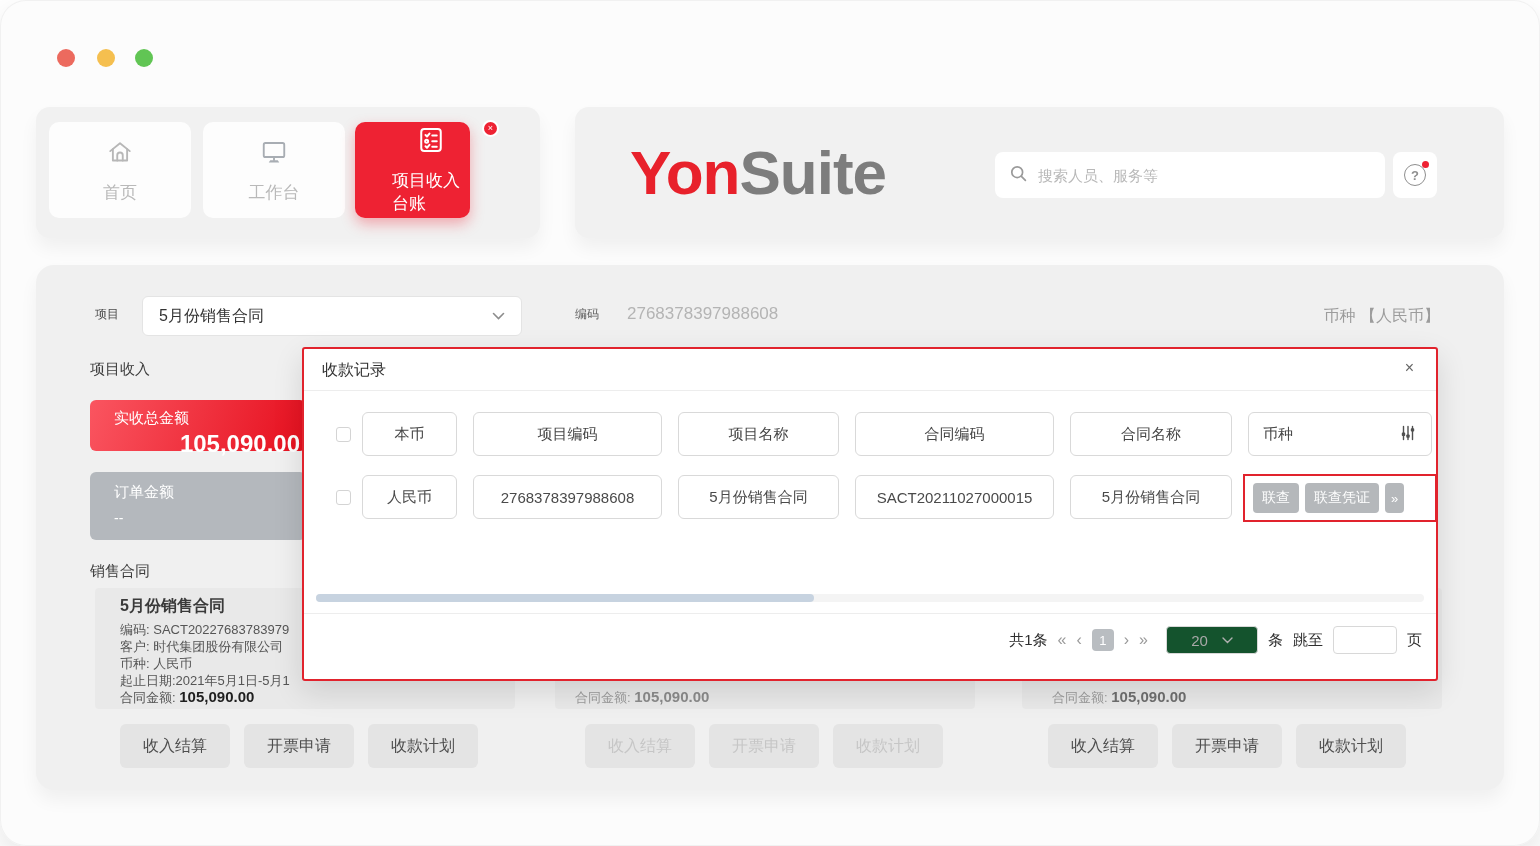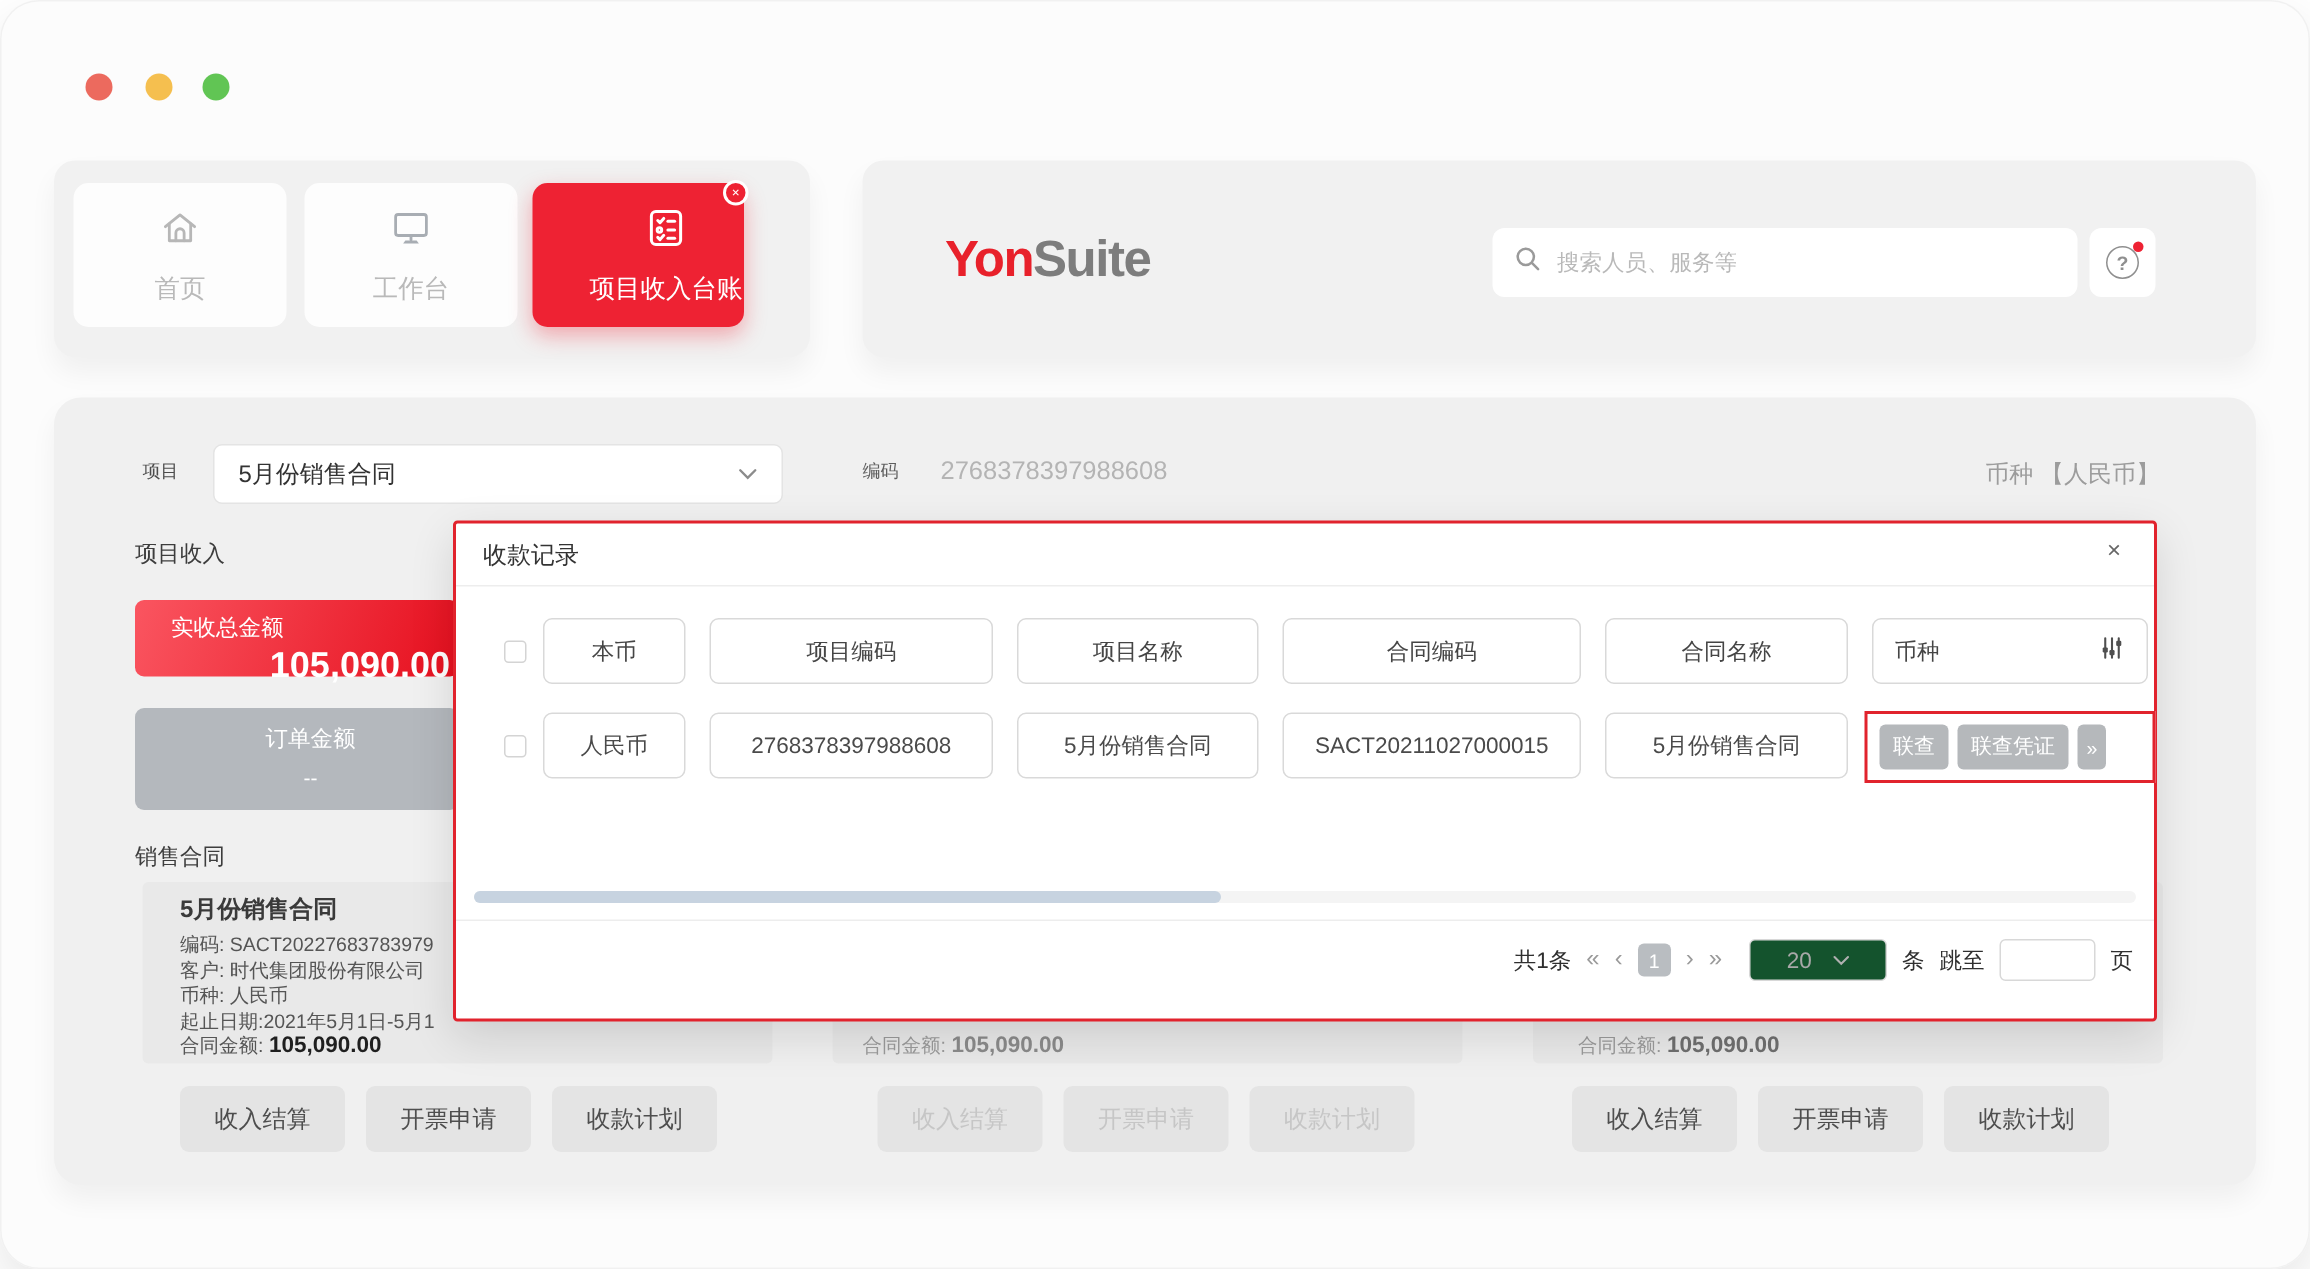--- a/index.html
+++ b/index.html
@@ -11,21 +11,21 @@
   .panel{position:absolute;background:#f1f1f1;border-radius:14px;box-shadow:0 10px 18px rgba(0,0,0,.05);}
 
   
   .tab{position:absolute;display:flex;flex-direction:column;align-items:center;justify-content:center;
        gap:9px;background:#fdfdfd;border-radius:10px;font-size:17px;color:#b9b9b9;cursor:pointer;}
   .tab.active{background:#ee2233;color:#fff;box-shadow:0 6px 14px rgba(238,34,51,.35);}
   .badge-close{position:absolute;width:17px;height:17px;border-radius:50%;background:#ee2233;
        border:2px solid #fff;color:#fff;font-size:9px;line-height:13px;text-align:center;z-index:5;}
 
   
-  .logo{position:absolute;left:630px;top:147px;height:52px;line-height:52px;font-size:34px;
+  .logo{position:absolute;left:630px;top:147px;height:52px;line-height:52px;font-size:62px;
         font-weight:800;letter-spacing:-1px;}
   .logo .yon{color:#e8212b;} .logo .suite{color:#7d7d7d;}
   .search{position:absolute;left:995px;top:152px;width:390px;height:46px;background:#fff;
           border-radius:8px;display:flex;align-items:center;padding:1px 14px;gap:10px;}
   .search input{border:none;outline:none;flex:1;font-size:15px;color:#333;background:transparent;}
   .search input::placeholder{color:#b9b9b9;}
   .help{position:absolute;left:1393px;top:152px;width:44px;height:46px;background:#fff;border-radius:8px;
         display:flex;align-items:center;justify-content:center;cursor:pointer;}
   .help .qm{width:22px;height:22px;border:1.7px solid #8f8f8f;border-radius:50%;color:#8f8f8f;
         font-size:13px;font-weight:bold;display:flex;align-items:center;justify-content:center;}
@@ -39,21 +39,21 @@
   .code-val{position:absolute;left:627px;top:304px;font-size:17px;color:#b4b4b4;}
   .cur-info{position:absolute;left:1200px;top:306px;width:240px;text-align:right;font-size:16px;color:#9c9c9c;}
 
   
   .sec-label{position:absolute;font-size:15px;color:#3d3d3d;}
   .card-recv{position:absolute;left:90px;top:400px;width:216px;height:51px;border-radius:6px;color:#fff;
        background:linear-gradient(110deg,#fa5560,#e60f1e);padding:9px 6px 0 24px;z-index:1;}
   .card-recv .lab{font-size:15px;}
   .card-recv .val{font-size:24px;font-weight:bold;text-align:right;margin-top:2px;}
   .card-order{position:absolute;left:90px;top:472px;width:216px;height:68px;border-radius:6px;color:#fff;
-       background:#b4b8bd;padding:11px 6px 0 24px;z-index:1;text-align:center;}
+       background:#b4b8bd;padding:11px 6px 0 24px;z-index:1;}
   .card-order .lab{font-size:15px;}
   .card-order .val{font-size:14px;margin-top:8px;}
 
   
   .ccard{position:absolute;top:588px;width:420px;height:121px;background:#e9e9e9;border-radius:4px;z-index:1;}
   .ccard .ttl{position:absolute;left:25px;top:8px;font-size:16px;font-weight:bold;color:#3a3a3a;white-space:nowrap;}
   .ccard .ln{position:absolute;left:25px;font-size:13px;color:#555;white-space:nowrap;}
   .amt{position:absolute;font-size:13px;white-space:nowrap;}
   .amt b{font-size:15px;}
   .btnrow{position:absolute;top:724px;display:flex;gap:14px;z-index:1;}
@@ -113,21 +113,21 @@
     <div class="tab" style="left:167px;top:15px;width:142px;height:96px;">
       <span>
         <svg width="30" height="30" viewBox="0 0 24 24" fill="none" stroke="#a8adb3" stroke-width="1.5" stroke-linecap="round">
           <rect x="3.8" y="4.8" width="16.4" height="11.2" rx="1.3"></rect>
           <path d="M12 16 v2.4"></path>
             <path d="M9 18.6 h6 l1.2 1.7 h-8.4 z" fill="#a8adb3" stroke="none"></path>
         </svg>
       </span>
       <span>工作台</span>
     </div>
-    <div class="tab active" style="left:319px;top:15px;width:141px;height:96px;padding-left:37px;">
+    <div class="tab active" style="left:319px;top:15px;width:115px;height:96px;padding-left:37px;">
       <span>
         <svg width="30" height="30" viewBox="0 0 24 24" fill="none" stroke="#ffffff" stroke-width="1.6" stroke-linecap="round" stroke-linejoin="round">
           <rect x="4.2" y="3.2" width="15.6" height="17.6" rx="2.4"></rect>
           <path d="M7.6 8 l1.2 1.2 2-2.3"></path>
             <path d="M13 8.4 h3.6"></path>
           <circle cx="8.5" cy="13" r="1.2"></circle>
             <path d="M13 13 h3.6"></path>
           <path d="M7.6 17 l1.2 1.2 2-2.3"></path>
             <path d="M13 17.4 h3.6"></path>
         </svg>

